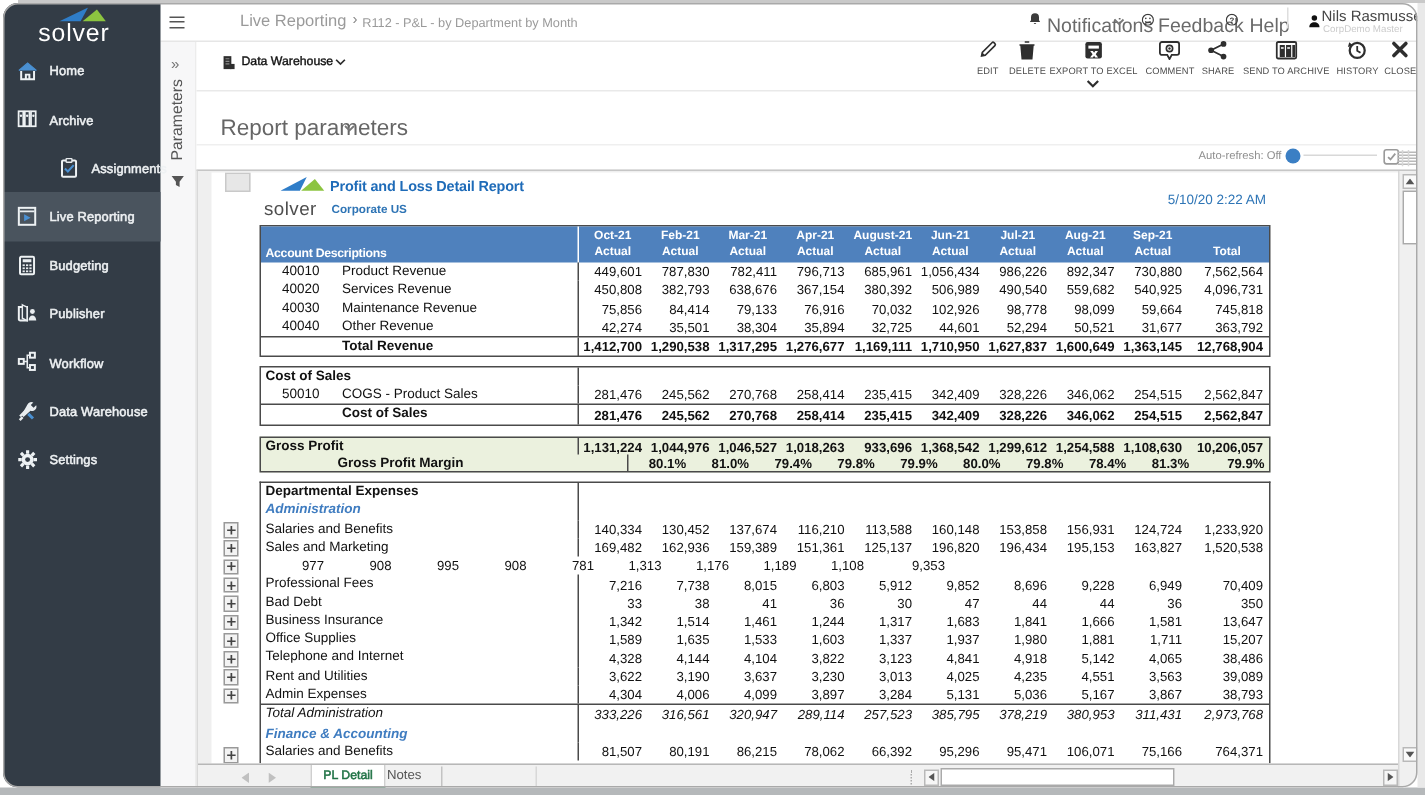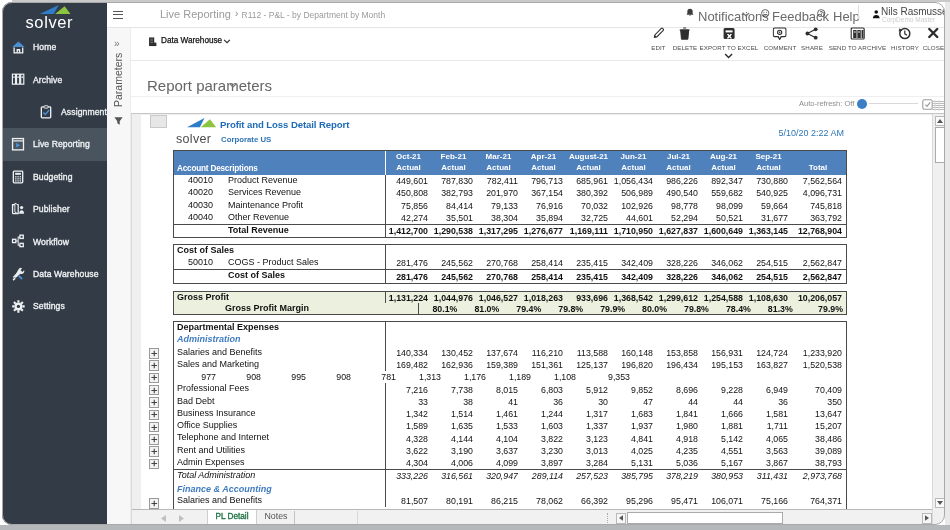--- a/index.html
+++ b/index.html
@@ -318,33 +318,33 @@
                 <div class="cn ">730,880</div>
                 <div class="ct ">7,562,564</div>
               </div>
  <div class="r " style="">
                 <div class="cdesc">
                   <span class="anum" style="">40020</span>
                   <span style="">Services Revenue</span>
                 </div>
                 <div class="cn ">450,808</div>
                 <div class="cn ">382,793</div>
-                <div class="cn ">201,970</div>
+                <div class="cn ">638,676</div>
                 <div class="cn ">367,154</div>
                 <div class="cn ">380,392</div>
                 <div class="cn ">506,989</div>
                 <div class="cn ">490,540</div>
                 <div class="cn ">559,682</div>
                 <div class="cn ">540,925</div>
                 <div class="ct ">4,096,731</div>
               </div>
  <div class="r " style="">
                 <div class="cdesc">
                   <span class="anum" style="">40030</span>
-                  <span style="">Maintenance Profit</span>
+                  <span style="">Maintenance Revenue</span>
                 </div>
                 <div class="cn ">75,856</div>
                 <div class="cn ">84,414</div>
                 <div class="cn ">79,133</div>
                 <div class="cn ">76,916</div>
                 <div class="cn ">70,032</div>
                 <div class="cn ">102,926</div>
                 <div class="cn ">98,778</div>
                 <div class="cn ">98,099</div>
                 <div class="cn ">59,664</div>
@@ -736,21 +736,21 @@
               <path d="M5 0v7L0 3.5z" fill="#c0c0c0"></path>
             </svg>
           </div>
       <div style="position:absolute;left:47px;top:4.5px;">
             <svg width="5" height="7" viewBox="0 0 5 7">
               <path d="M0 0v7l5-3.5z" fill="#c0c0c0"></path>
             </svg>
           </div>
       <div style="position:absolute;left:75px;top:0;width:50px;height:13.5px;background:#fff;border-left:1px solid #cfcfcf;border-right:1px solid #cfcfcf;text-align:center;font-size:8.2px;color:#217346;-webkit-text-stroke:0.35px #217346;line-height:13px;">PL Detail</div>
       <div style="position:absolute;left:75px;top:13.5px;width:50px;height:2.5px;background:#217346;"></div>
-      <div style="position:absolute;left:126px;top:0;width:36px;height:14px;text-align:center;font-size:8.8px;color:#555;line-height:13px;">Notes</div>
+      <div style="position:absolute;left:126px;top:0;width:36px;height:14px;font-size:8.8px;color:#555;line-height:13px;">Notes</div>
       <div style="position:absolute;left:162px;top:1px;height:13px;border-left:1px solid #c3c3c3;"></div>
       <div style="position:absolute;left:225px;top:1px;height:13px;border-left:1px solid #d8d8d8;"></div>
       <div style="position:absolute;left:475px;top:3px;height:10px;border-left:1px dotted #aaa;"></div>
       <div style="position:absolute;left:484px;top:2.5px;width:10px;height:11px;background:#f6f6f6;border:1px solid #b9b9b9;display:flex;align-items:center;justify-content:center;">
             <svg width="4" height="6" viewBox="0 0 5 7">
               <path d="M5 0v7L0 3.5z" fill="#555"></path>
             </svg>
           </div>
       <div style="position:absolute;left:495px;top:2px;width:156px;height:12px;background:#fff;border:1px solid #aaa;"></div>
       <div style="position:absolute;left:790px;top:2.5px;width:10px;height:11px;background:#f6f6f6;border:1px solid #b9b9b9;display:flex;align-items:center;justify-content:center;">

